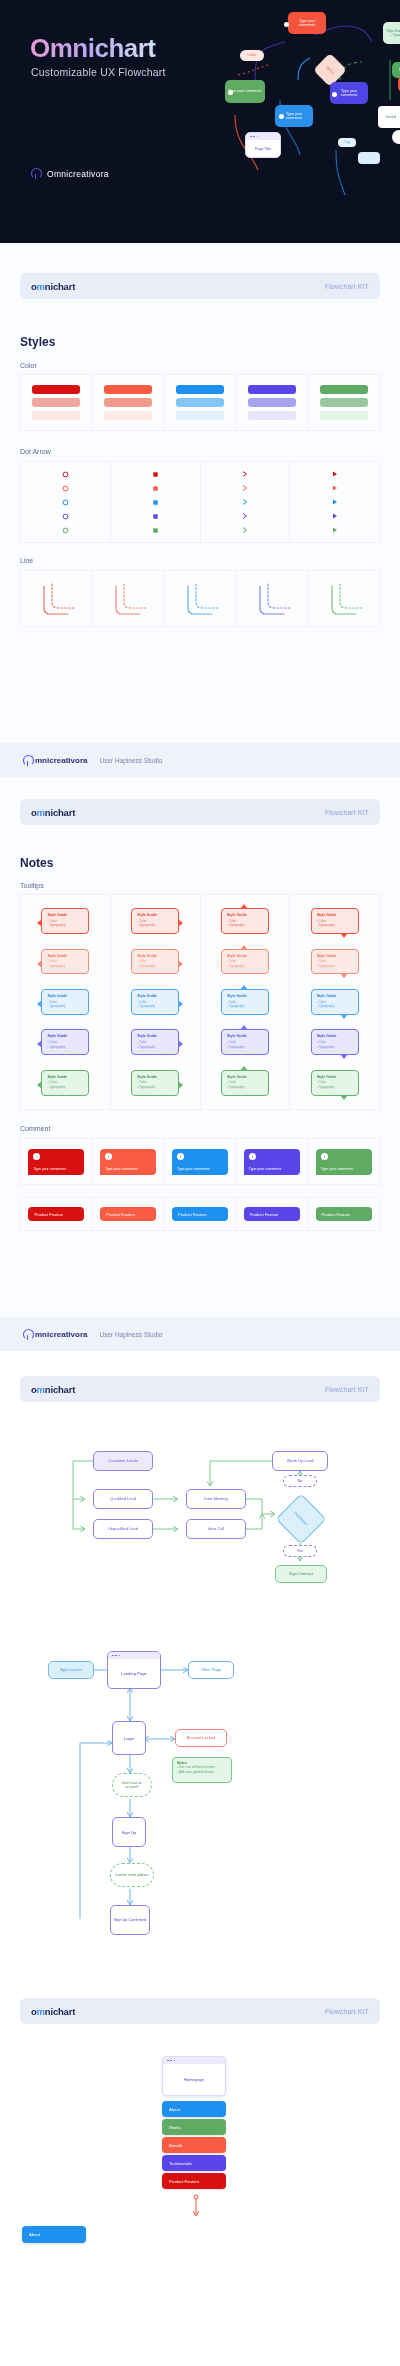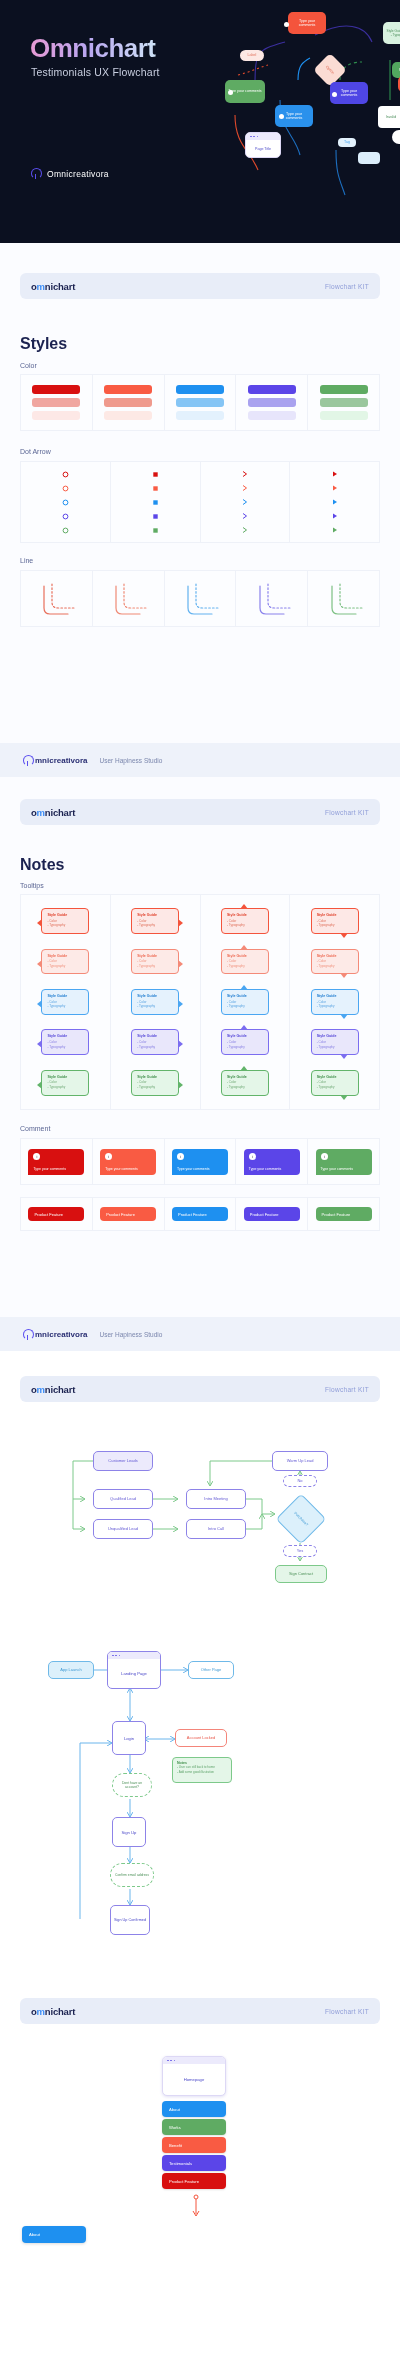--- a/index.html
+++ b/index.html
@@ -28,21 +28,21 @@
   .dotc { position:absolute; width:5px; height:5px; border-radius:50%; background:#fff; }
   
   .sheet { position:absolute; left:0; width:400px; background:#fbfcff; }
   .topbar {
     position:absolute; left:20px; width:360px; height:26px; background:#e8edf8; border-radius:6px;
     display:flex; align-items:center; justify-content:space-between; padding:0 11px;
   }
   .topbar .logo { font-size:9.5px; font-weight:700; color:#1b2250; letter-spacing:-.2px;}
   .topbar .logo i { font-style:normal; color:#3d8ef7; }
   .topbar .kit { font-size:6.5px; color:#8f9dd8; letter-spacing:.3px;}
-  .h1 { position:absolute; left:20px; font-size:16px; font-weight:700; color:#1b2250; }
+  .h1 { position:absolute; left:20px; font-size:12px; font-weight:700; color:#1b2250; }
   .h2 { position:absolute; left:20px; font-size:7px; color:#5b6694; }
   .grid { position:absolute; left:20px; width:360px; display:flex;
           border:1px solid #eef1f8; background:#fcfdff; }
   .cell { flex:1; border-right:1px solid #eef1f8; display:flex; flex-direction:column;
           align-items:center; justify-content:center; }
   .cell:last-child { border-right:none; }
   .swatch { width:48px; height:9px; border-radius:3px; margin:2px 0; }
   .dotrow { height:14px; display:flex; align-items:center; justify-content:center; }
   .footerbar { position:absolute; left:0; width:400px; height:34px; background:#eef2fa;
                display:flex; align-items:center; gap:12px; padding-left:22px; }
@@ -69,21 +69,21 @@
   .win .bar span { width:1.8px; height:1.8px; border-radius:50%; background:#6f63e8; }
   .win .body { display:flex; align-items:center; justify-content:center; font-size:4.2px; color:#4b49c9; height:calc(100% - 7px);}
   .stackblk { position:absolute; border-radius:4px; display:flex; align-items:center; padding-left:7px;
               font-size:4.2px; color:#fff; }
 </style>
 </head>
 <body>
 
 <div class="hero">
   <div class="hero-title">Omnichart</div>
-  <div class="hero-sub">Testimonials UX Flowchart</div>
+  <div class="hero-sub">Customizable UX Flowchart</div>
   <div class="hero-brand">
     <span class="omni-mark"></span>
     <span class="hero-brand-name">Omnicreativora</span>
   </div>
   <div class="hero-art">
     <svg width="300" height="280" style="position:absolute;left:0;top:0">
       <g fill="none" stroke-width="1.1">
         <path d="M115,105 C115,70 118,70 145,62" stroke="#3b2f9e"></path>
         <path d="M175,55 C205,40 225,45 232,62" stroke="#3b2f9e"></path>
         <path d="M158,100 C158,85 163,82 170,78" stroke="#1e90f0"></path>

